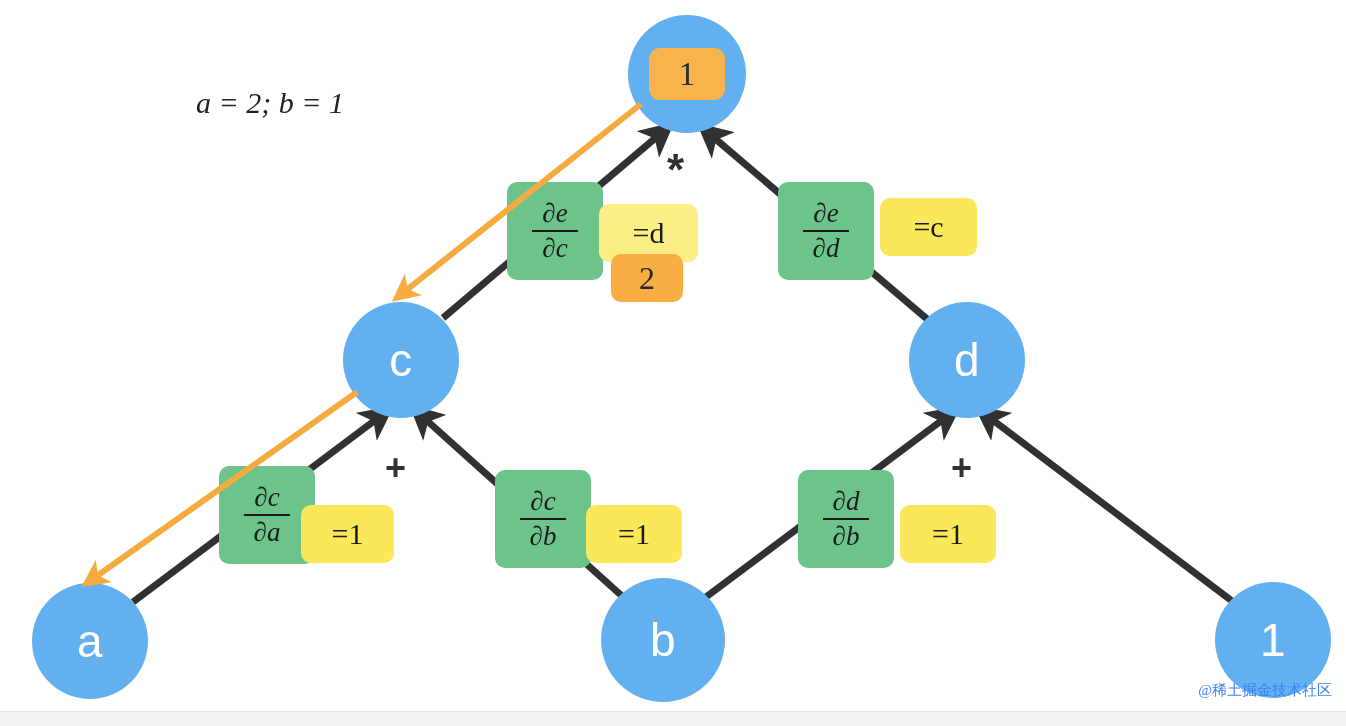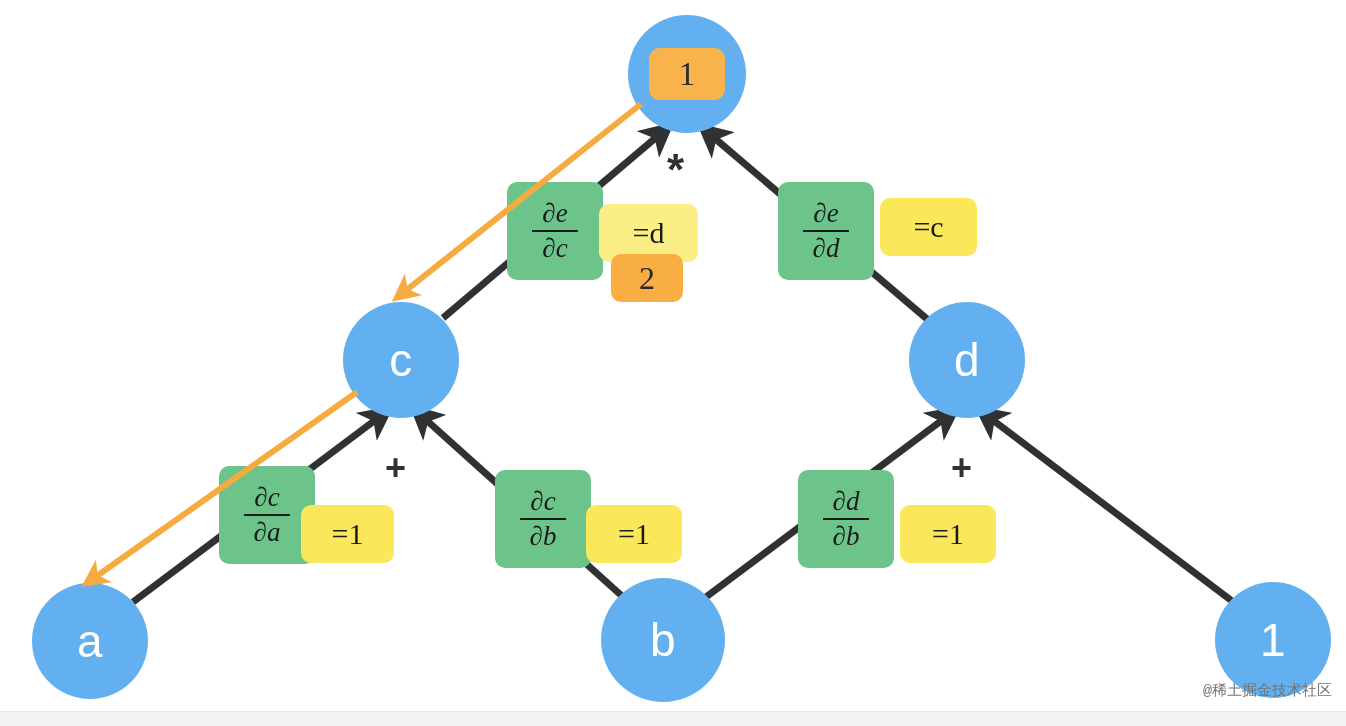--- a/index.html
+++ b/index.html
@@ -143,23 +143,23 @@
     font-size: 30px;
     color: #222222;
     white-space: nowrap;
   }
 
   
   #watermark {
     position: absolute;
     right: 14px;
     bottom: 26px;
-    font-family: Liberation Mono, monospace;
+    font-family: Liberation Serif, serif;
     font-size: 15px;
-    color: #737373;
+    color: #3b82f6;
     white-space: nowrap;
   }
 </style>
 </head>
 <body>
 
 <div id="canvas">
 
   <svg id="edges-layer" viewBox="0 0 1346 726" xmlns="http://www.w3.org/2000/svg">
     <defs>
@@ -263,17 +263,18 @@
       </div>
     </div>
 
   <svg id="grad-layer" viewBox="0 0 1346 726" xmlns="http://www.w3.org/2000/svg">
     <g id="grad-group" stroke="#f5ab3f" stroke-width="6" stroke-linecap="butt" fill="none">
         <line x1="641" y1="104" x2="404" y2="292" marker-end="url(#arrow-orange)"></line>
         <line x1="357" y1="392" x2="94" y2="578" marker-end="url(#arrow-orange)"></line>
       </g>
   </svg>
 
+  <div id="formula-caption">a = 2; b = 1</div>
 
   <div id="watermark">@稀土掘金技术社区</div>
 
   <div id="page-bottom-strip"></div>
 </div>
 
 </body></html>

